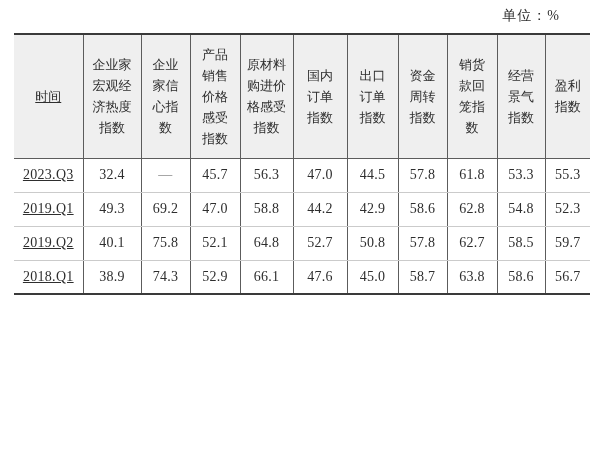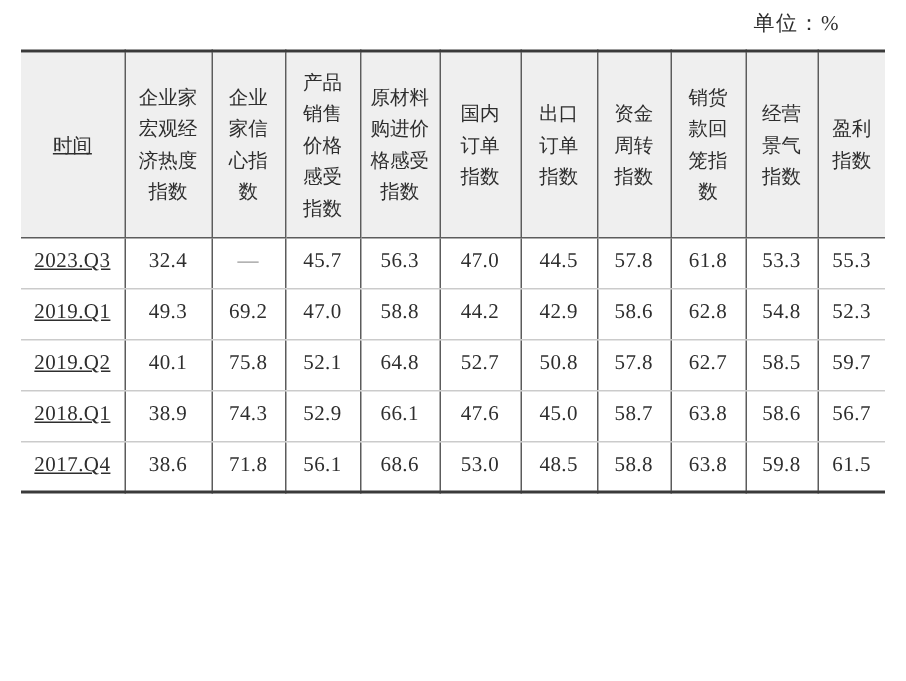--- a/index.html
+++ b/index.html
@@ -152,27 +152,14 @@
         <td>74.3</td>
         <td>52.9</td>
         <td>66.1</td>
         <td>47.6</td>
         <td>45.0</td>
         <td>58.7</td>
         <td>63.8</td>
         <td>58.6</td>
         <td>56.7</td>
       </tr>
-      <tr>
-        <td>2017.Q4</td>
-        <td>38.6</td>
-        <td>71.8</td>
-        <td>56.1</td>
-        <td>68.6</td>
-        <td>53.0</td>
-        <td>48.5</td>
-        <td>58.8</td>
-        <td>63.8</td>
-        <td>59.8</td>
-        <td>61.5</td>
-      </tr>
     </tbody>
 </table>
 
 </body></html>

